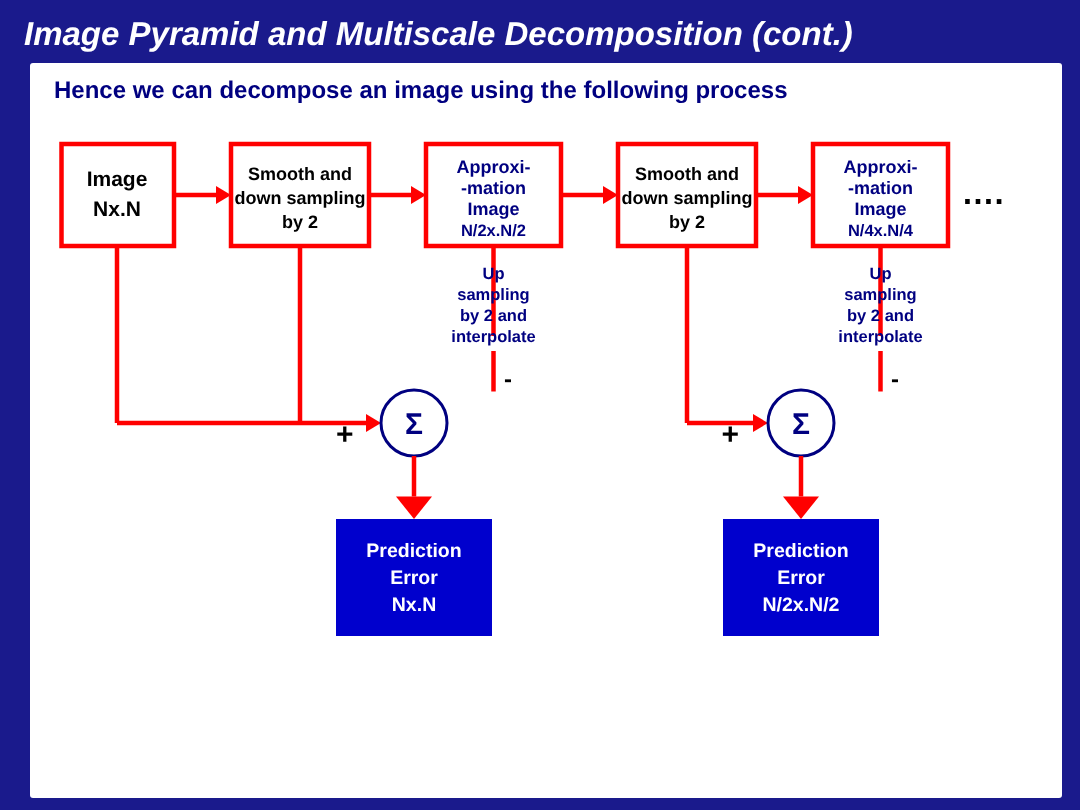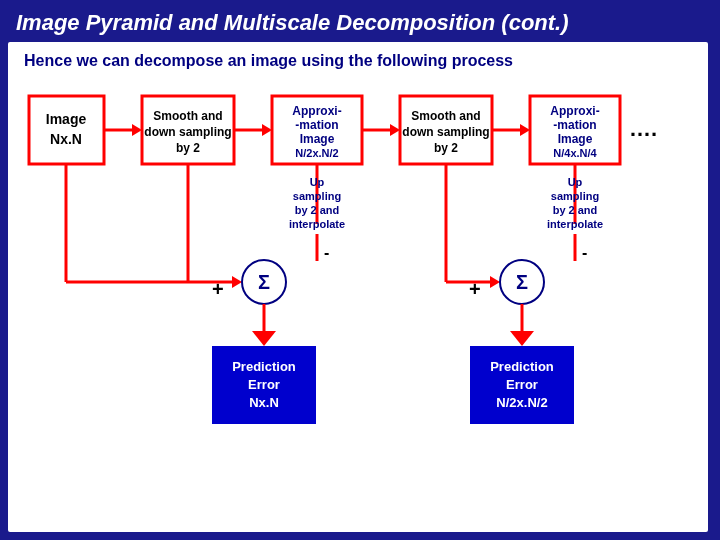--- a/index.html
+++ b/index.html
@@ -24,21 +24,21 @@
     }
     #title-bar h1 {
       color: #ffffff;
       font-size: 22px;
       font-weight: bold;
       font-style: italic;
     }
     #content-area {
       background: #ffffff;
       flex: 1;
-      margin: 0 8px 8px 8px;
+      margin: 0 8px 8px 20px;
       border-radius: 2px;
       padding: 10px 16px 14px 16px;
       display: flex;
       flex-direction: column;
       align-items: flex-start;
     }
     #subtitle {
       color: #000080;
       font-size: 16px;
       font-weight: bold;

